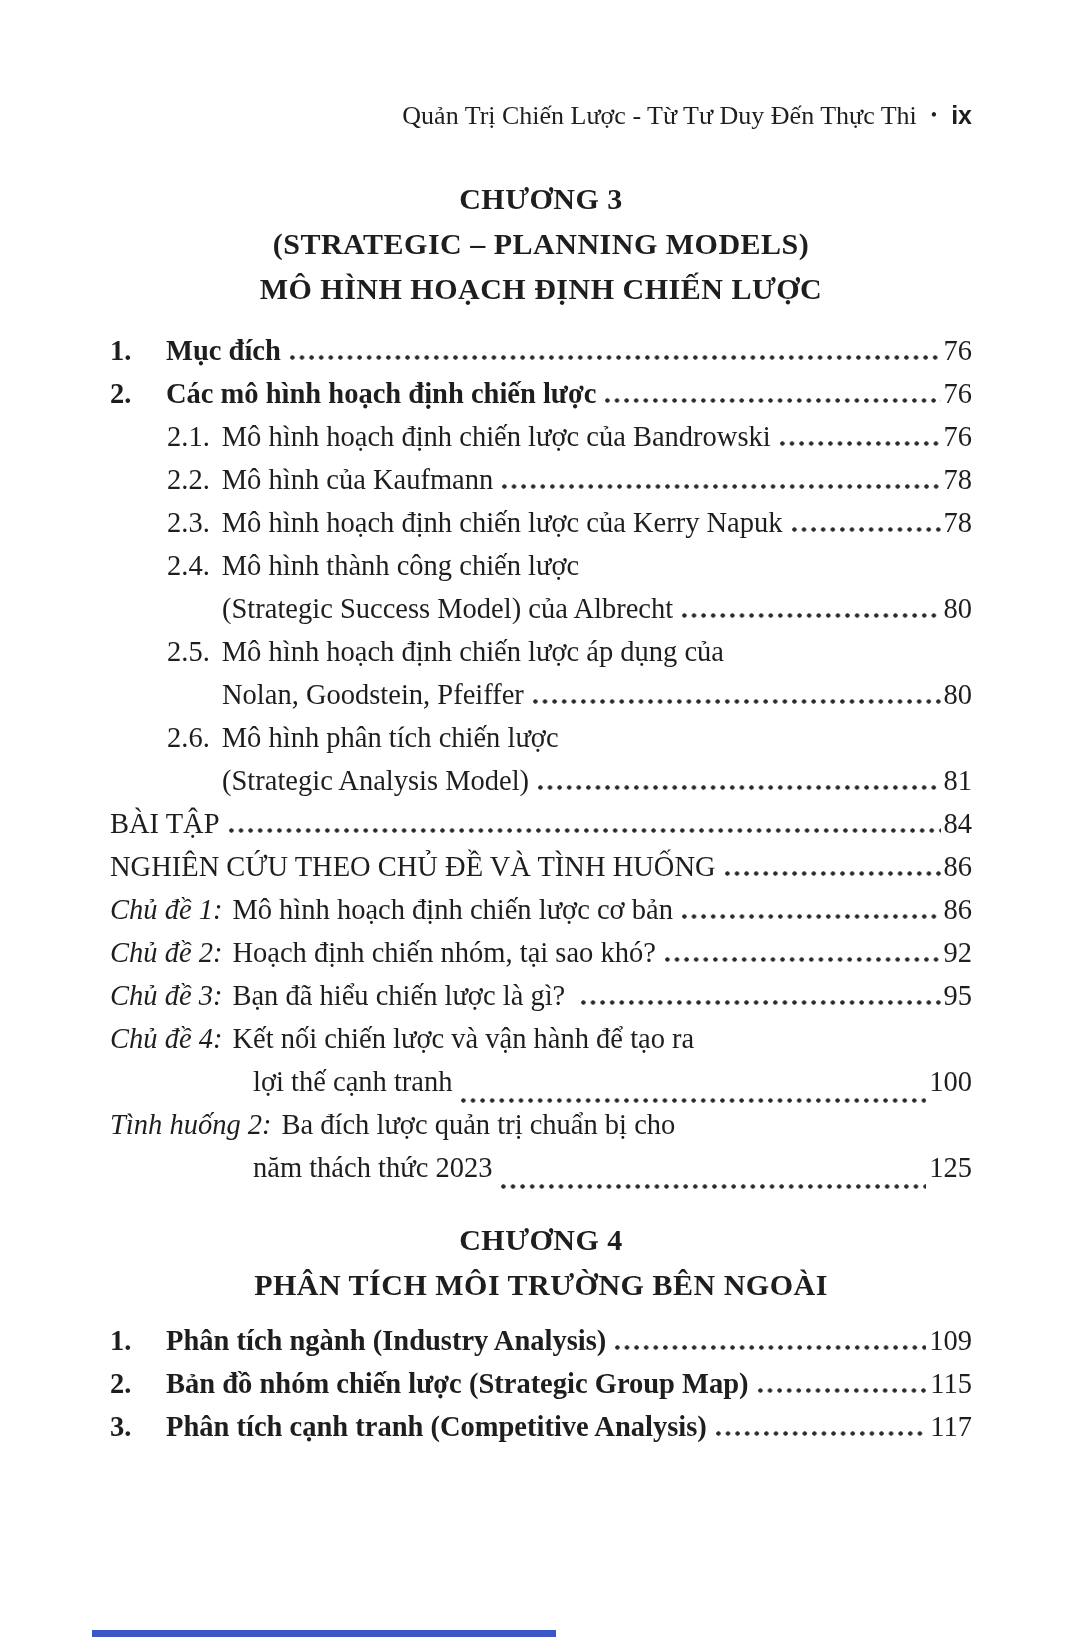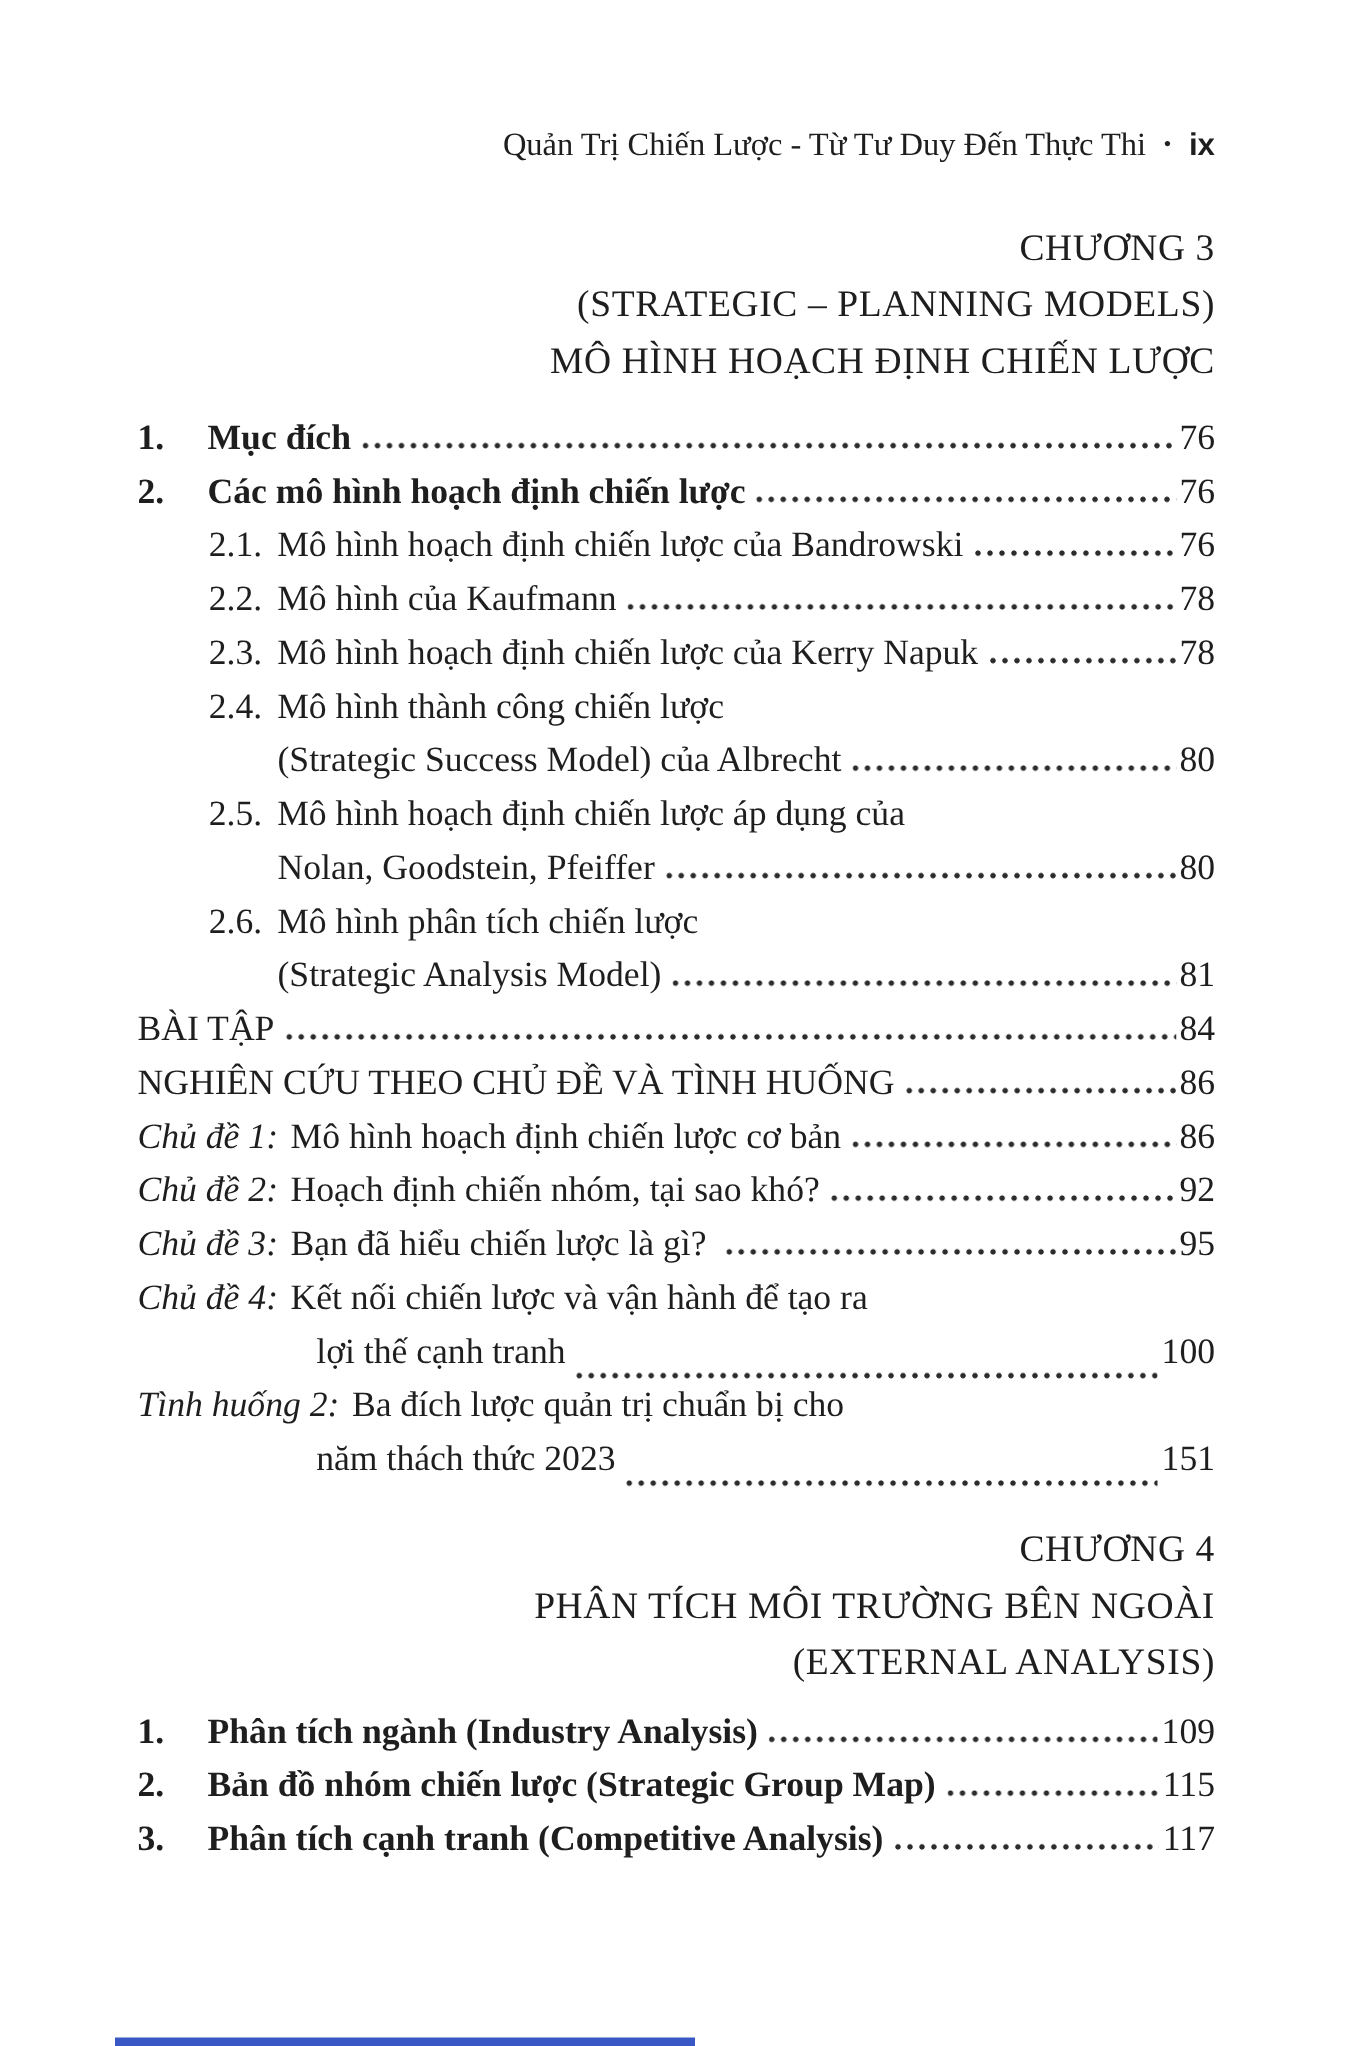--- a/index.html
+++ b/index.html
@@ -2,21 +2,21 @@
 <html><head>
 <meta charset="utf-8">
 <style>
   html,body{margin:0;padding:0;background:#ffffff;}
   body{width:1089px;height:1637px;position:relative;overflow:hidden;
        font-family:"Liberation Serif","DejaVu Serif",serif;color:#1e1e1e;}
   .page{position:absolute;inset:0;padding:100px 117px 0 110px;box-sizing:border-box;}
   .header{text-align:right;font-size:26px;line-height:30px;white-space:nowrap;}
   .bullet{display:inline-block;margin:0 14px;font-size:18px;vertical-align:3px;color:#222;}
   .folio{font-weight:bold;font-family:"Liberation Sans","DejaVu Sans",sans-serif;font-size:25px;text-align:right;}
-  .chap-head{text-align:right;font-weight:normal;margin-top:45px;}
+  .chap-head{text-align:center;font-weight:bold;margin-top:45px;}
   .sec-1 .chap-head{margin-top:28px;}
   .chap-line{font-size:30px;line-height:45px;letter-spacing:.5px;}
   .rows{margin-top:18px;font-size:28.5px;}
   .sec-1 .rows{margin-top:12px;}
   .row{display:flex;align-items:baseline;line-height:43px;white-space:nowrap;}
   .row .txt,.row .num,.row .lead{white-space:pre;}
   .row.bold .txt,.row.bold .num{font-weight:bold;}
   .num{margin-right:12px;}
   .num-col{flex:0 0 56px;margin-right:0;}
   .row.sub{padding-left:57px;}
@@ -138,29 +138,28 @@
             <span class="leader"></span>
             <span class="pg">100</span>
           </div>
           <div class="row flush">
             <i class="lead">Tình huống 2:</i>
             <span class="txt">Ba đích lược quản trị chuẩn bị cho</span>
           </div>
           <div class="row cont2">
             <span class="txt">năm thách thức 2023</span>
             <span class="leader"></span>
-            <span class="pg">151</span>
+            <span class="pg">125</span>
           </div>
         </div>
       </div>
       <div class="section sec-1">
         <div class="chap-head">
           <div class="chap-line">CHƯƠNG 4</div>
           <div class="chap-line">PHÂN TÍCH MÔI TRƯỜNG BÊN NGOÀI</div>
-          <div class="chap-line">(EXTERNAL ANALYSIS)</div>
         </div>
         <div class="rows">
           <div class="row top bold">
             <span class="num num-col">1.</span>
             <span class="txt">Phân tích ngành (Industry Analysis)</span>
             <span class="leader"></span>
             <span class="pg">109</span>
           </div>
           <div class="row top bold">
             <span class="num num-col">2.</span>

